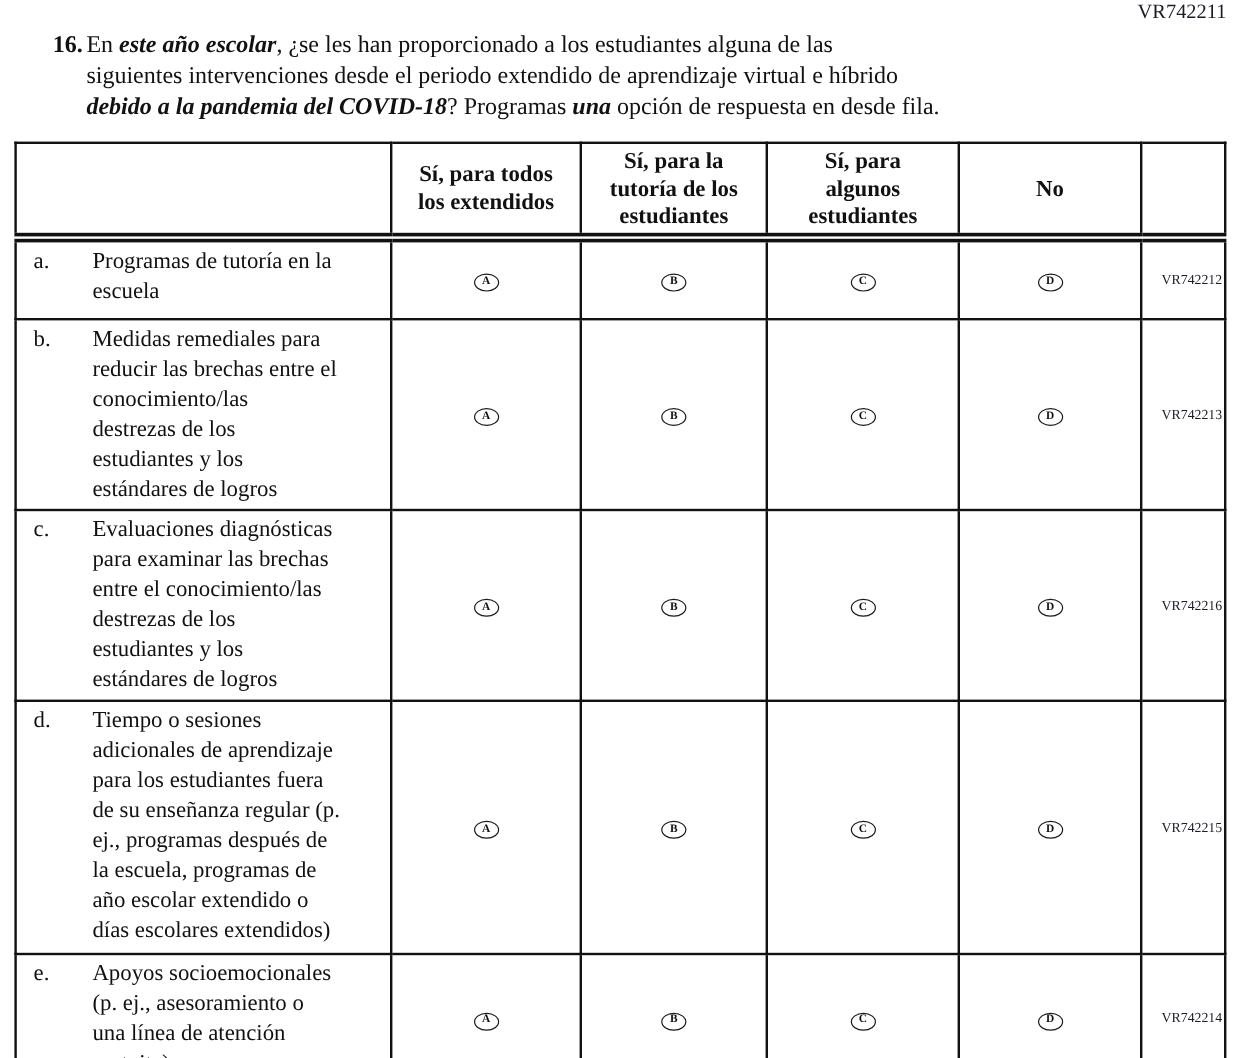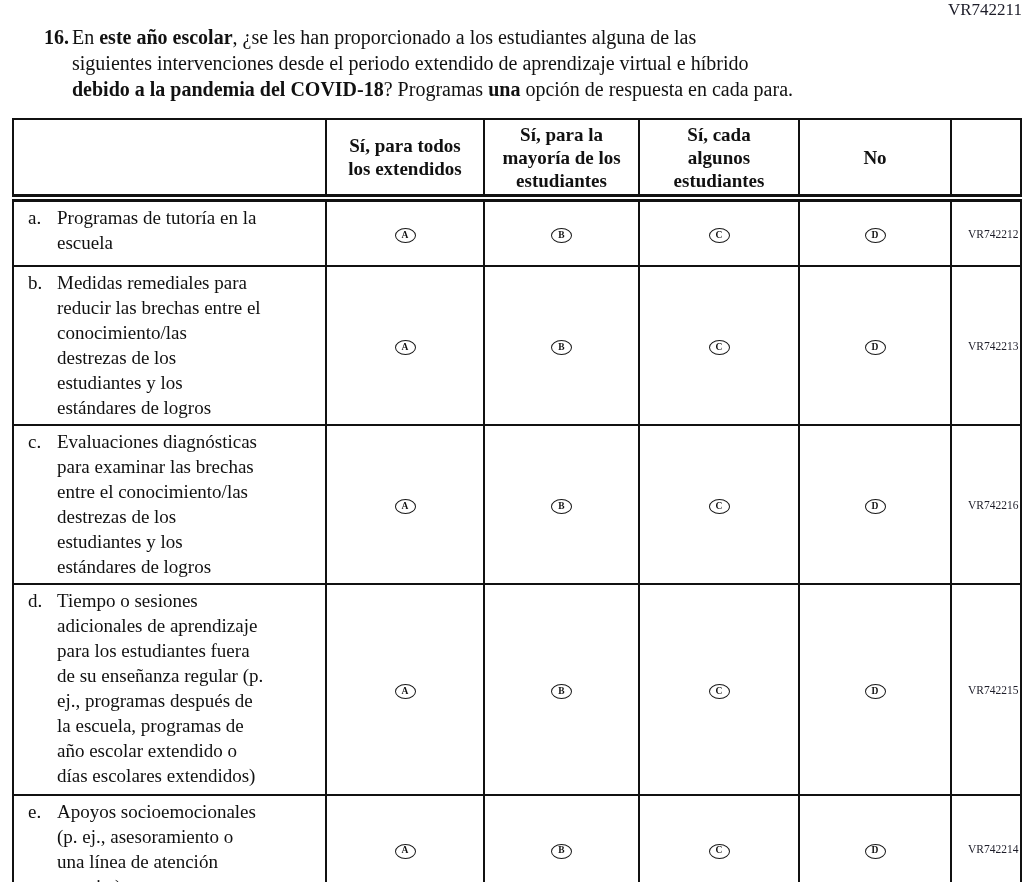--- a/index.html
+++ b/index.html
@@ -28,21 +28,21 @@
     left: 34px;
     top: 24px;
     width: 830px;
     display: flex;
     font-size: 20px;
     line-height: 26px;
     margin-left: 10px;
   }
   .qnum { flex: 0 0 28px; font-weight: bold; }
   .qtext { white-space: pre-line; }
-  .qtext .b { font-weight: bold; }
+  .qtext .b { font-weight: bold; font-style: italic; }
 
   
   table.grid {
     position: absolute;
     left: 12px;
     top: 118px;
     width: 1008px;
     border-collapse: collapse;
     table-layout: fixed;
   }
@@ -54,21 +54,21 @@
     font-size: 19px;
     line-height: 23px;
     white-space: pre-line;
     text-align: center;
     vertical-align: middle;
     padding: 2px 2px;
   }
   td.item { vertical-align: top; padding: 3px 6px 3px 14px; }
   .item-inner { display: flex; font-size: 19px; line-height: 25px; }
   .row-letter { flex: 0 0 29px; }
-  .row-label { flex: 1; white-space: pre-line; }
+  .row-label { flex: 1; white-space: pre-line; margin-left: 20px; }
   td.opt { text-align: center; vertical-align: middle; }
   .bubble {
     display: inline-flex;
     align-items: center;
     justify-content: center;
     width: 19px;
     height: 13px;
     border: 1.5px solid #1a1a1a;
     border-radius: 50%;
     font-size: 9.5px;
@@ -94,41 +94,41 @@
 <body>
 
 <div class="page">
 
   <div class="form-code">VR742211</div>
 
   <div class="question">
     <span class="qnum">16.</span>
     <span class="qtext"><span>En </span><span class="b">este año escolar</span><span>, ¿se les han proporcionado a los estudiantes alguna de las
 siguientes intervenciones desde el periodo extendido de aprendizaje virtual e híbrido
-</span><span class="b">debido a la pandemia del COVID-18</span><span>? Programas </span><span class="b">una</span><span> opción de respuesta en cada para.</span></span>
+</span><span class="b">debido a la pandemia del COVID-18</span><span>? Programas </span><span class="b">una</span><span> opción de respuesta en desde fila.</span></span>
   </div>
 
   <table class="grid">
     <colgroup>
       <col style="width:313px">
         <col style="width:158px">
         <col style="width:155px">
       <col style="width:160px">
         <col style="width:152px">
         <col style="width:70px">
     </colgroup>
     <thead>
       <tr>
         <th></th>
         <th>Sí, para todos
 los extendidos</th>
         <th>Sí, para la
-mayoría de los
+tutoría de los
 estudiantes</th>
-        <th>Sí, cada
+        <th>Sí, para
 algunos
 estudiantes</th>
         <th>No</th>
         <th></th>
       </tr>
     </thead>
     <tbody>
       <tr class="row-a">
         <td class="item">
           <div class="item-inner">

